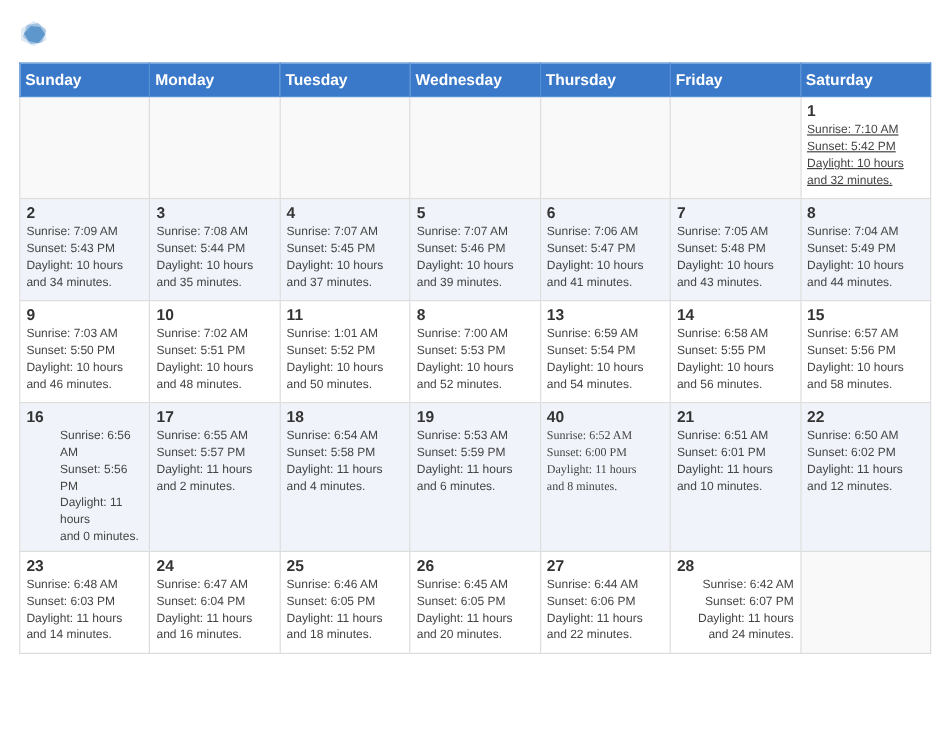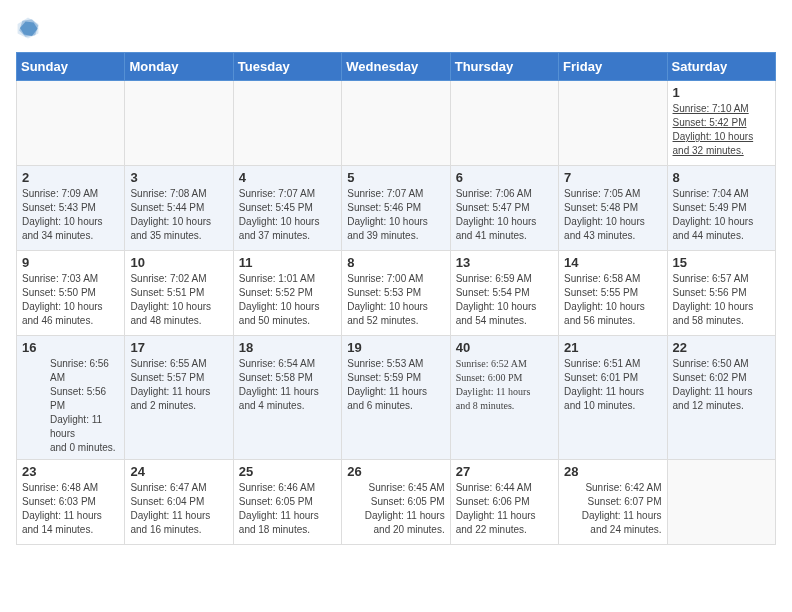--- a/index.html
+++ b/index.html
@@ -307,21 +307,21 @@
         </td>
         <td>
           <span class="day-num">25</span>
           <div class="day-info" style="white-space: pre-line;">Sunrise: 6:46 AM
 Sunset: 6:05 PM
 Daylight: 11 hours
 and 18 minutes.</div>
         </td>
         <td>
           <span class="day-num">26</span>
-          <div class="day-info" style="white-space: pre-line; text-align: right;">Sunrise: 6:45 AM
+          <div class="day-info" style="white-space: pre-line;">Sunrise: 6:45 AM
 Sunset: 6:05 PM
 Daylight: 11 hours
 and 20 minutes.</div>
         </td>
         <td>
           <span class="day-num">27</span>
           <div class="day-info" style="white-space: pre-line;">Sunrise: 6:44 AM
 Sunset: 6:06 PM
 Daylight: 11 hours
 and 22 minutes.</div>

